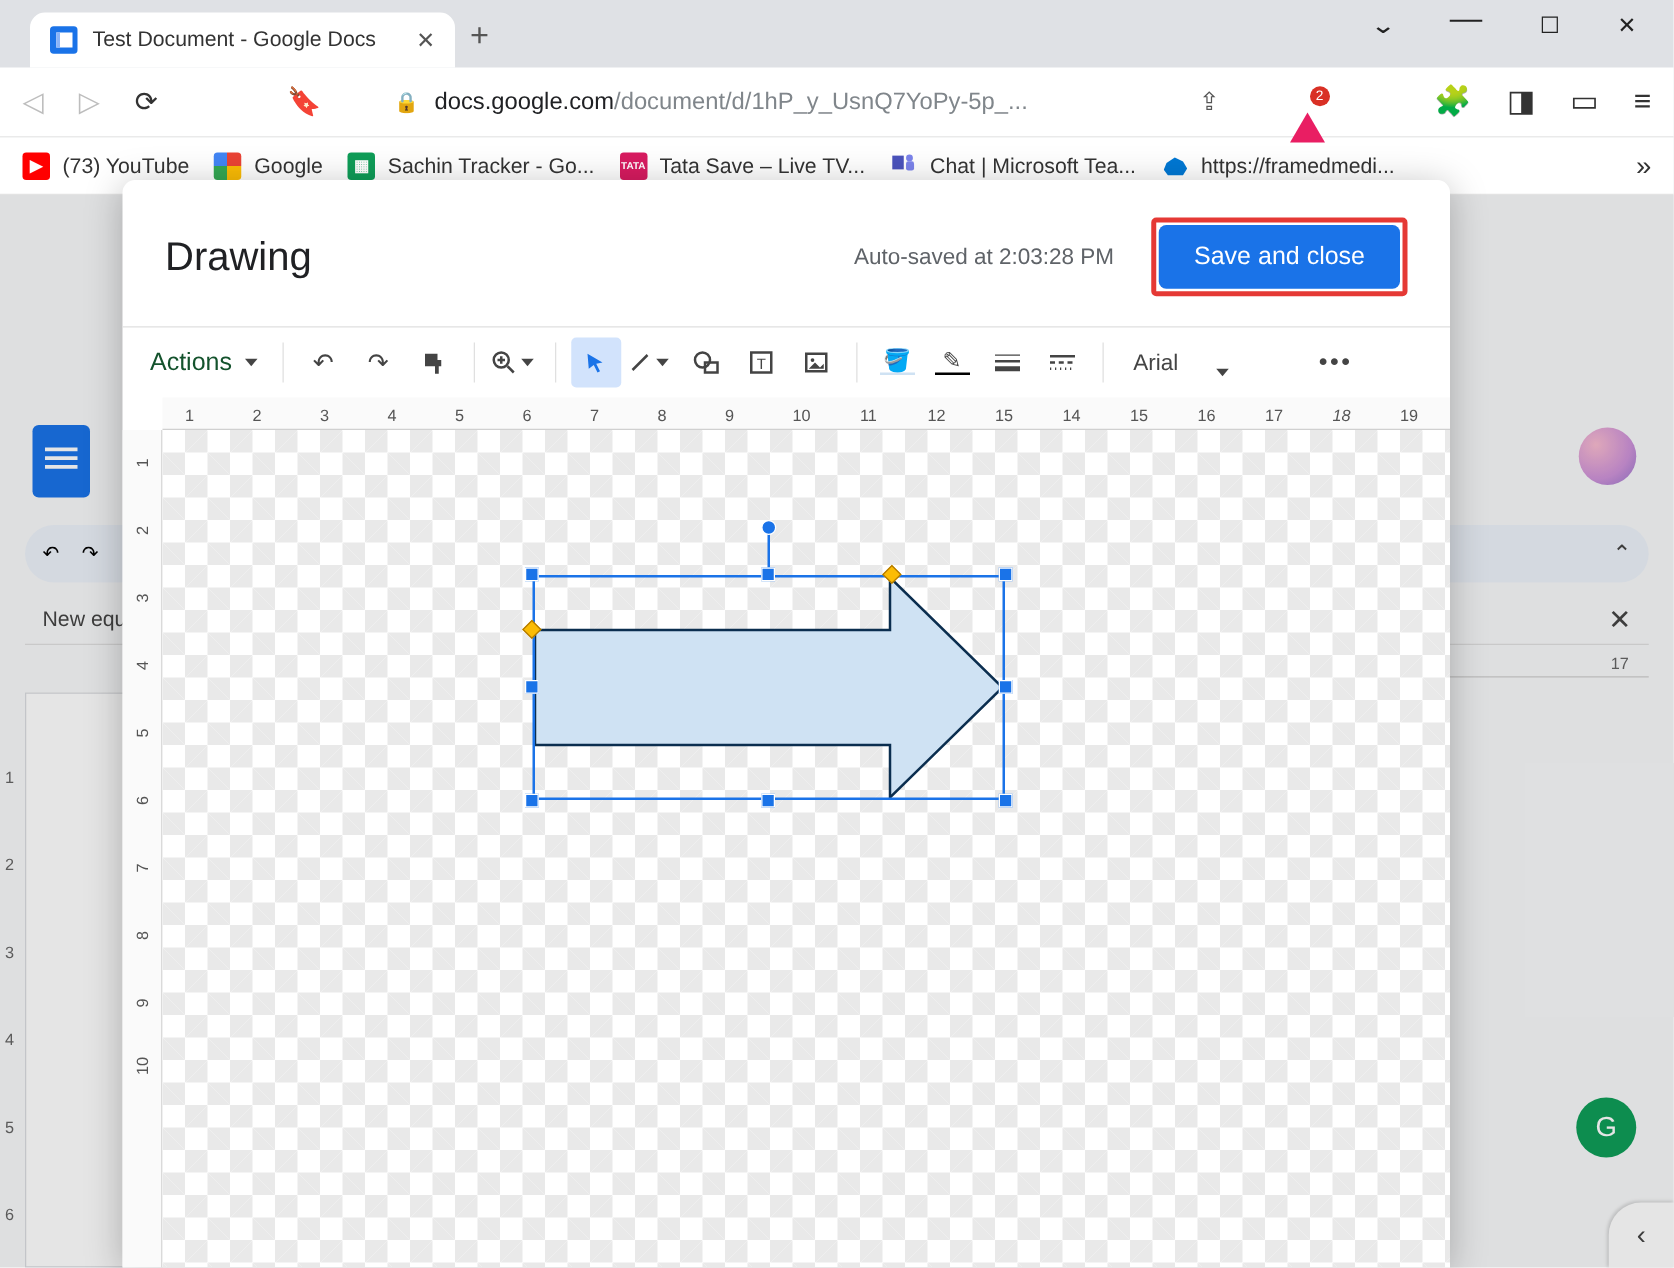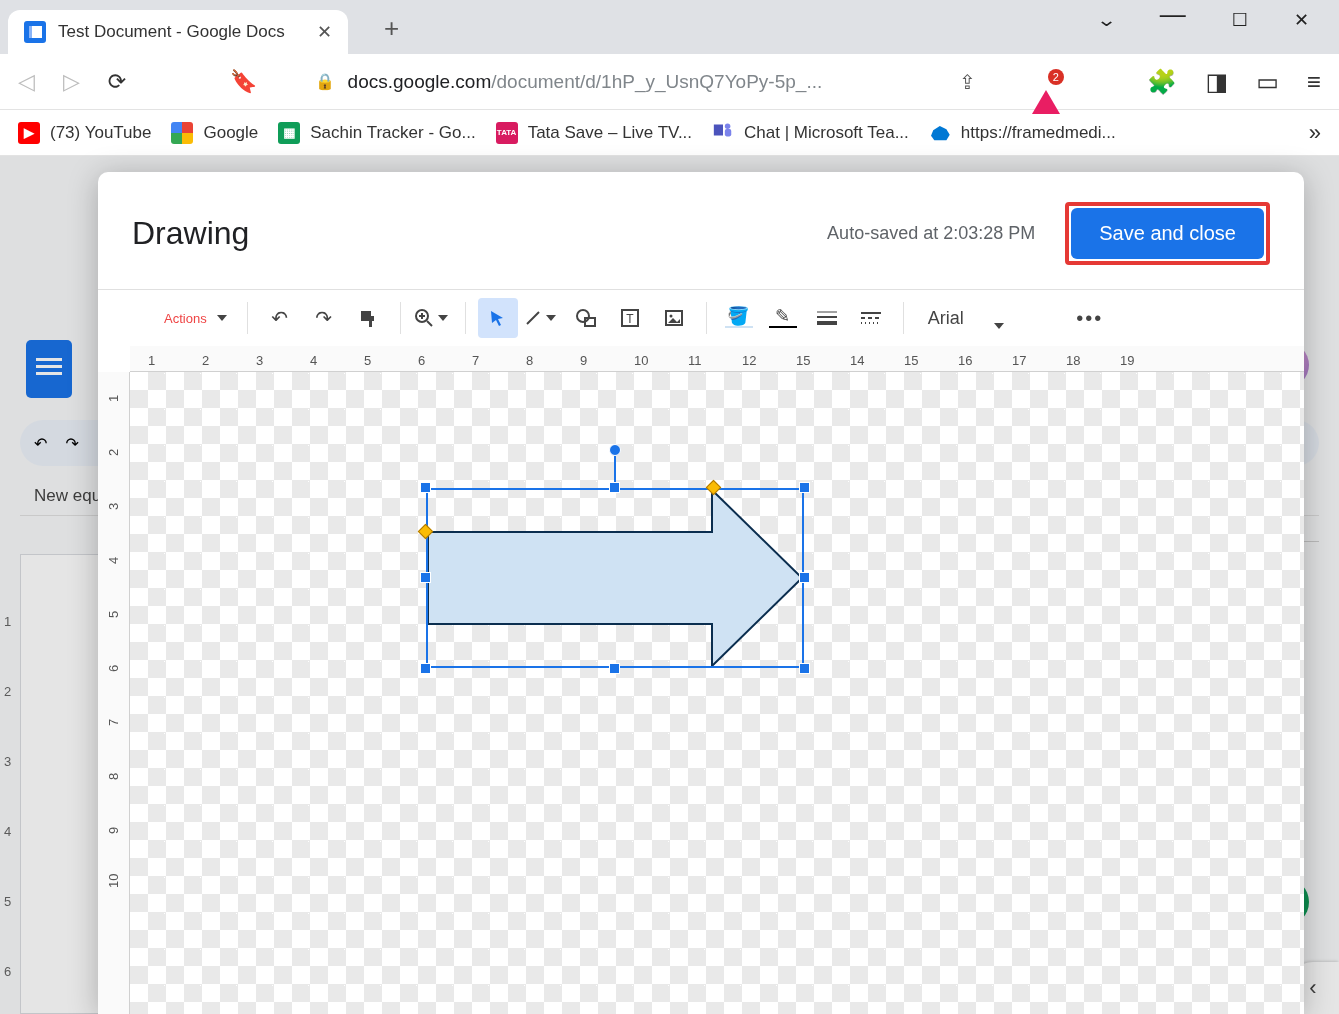--- a/index.html
+++ b/index.html
@@ -1,20 +1,20 @@
 <!DOCTYPE html>
 <html><head>
 <meta charset="utf-8">
 <style>
   * { box-sizing: border-box; margin: 0; padding: 0; font-family: Arial, sans-serif; }
   html, body { width: 1339px; height: 1014px; overflow: hidden; background: #fff; }
 
   
   .browser-chrome { background: #dfe1e5; width: 100%; }
-  .tab-strip { height: 54px; display: flex; align-items: flex-end; padding-left: 8px; position: relative; gap: 24px; }
+  .tab-strip { height: 54px; display: flex; align-items: flex-end; padding-left: 24px; position: relative; }
   .tab {
     display: flex; align-items: center; background: #fff; height: 44px;
     border-radius: 12px 12px 0 0; padding: 0 16px; gap: 12px; min-width: 340px;
   }
   .tab-favicon {
     width: 22px; height: 22px; background: #1a73e8; border-radius: 3px;
     display: flex; align-items: center; justify-content: center;
   }
   .tab-favicon::before {
     content: ""; width: 10px; height: 12px; background: #fff;
@@ -136,21 +136,21 @@
     background: #0f9d58; display: flex; align-items: center; justify-content: center; color: #fff; font-size: 22px;
   }
   .bottom-corner {
     position: absolute; right: 0; bottom: 0; width: 52px; height: 52px; background: #fff;
     border-radius: 26px 0 0 0; box-shadow: -1px -1px 3px rgba(0,0,0,0.15);
     display:flex; align-items:center; justify-content:center; font-size:22px; color:#444;
   }
 
   
   .modal {
-    position: absolute; left: 98px; top: 172px; width: 1206px; bottom: 0;
+    position: absolute; left: 98px; top: 144px; width: 1062px; bottom: 0;
     background: #fff; border-radius: 10px 10px 0 0; box-shadow: 0 4px 30px rgba(0,0,0,0.25);
     display: flex; flex-direction: column; overflow: hidden;
   }
   .modal-header {
     display: flex; align-items: center; padding: 30px 34px 24px;
   }
   .modal-title { font-size: 32px; color: #202124; font-family: "Google Sans", Arial, sans-serif; }
   .modal-status { margin-left: auto; color: #5f6368; font-size: 18px; text-align: center; }
   .save-wrap {
     margin-left: 30px; border: 4px solid #e53935; border-radius: 4px; padding: 2px;
@@ -166,21 +166,21 @@
     display: flex; align-items: center; height: 56px; padding: 0 14px; gap: 4px;
   }
   .dt-sep { width: 1px; height: 32px; background: #e0e0e0; margin: 0 8px; }
   .dt-btn {
     min-width: 40px; height: 40px; border-radius: 4px; display: flex; align-items: center; justify-content: center;
     color: #444; font-size: 20px; cursor: pointer;
   }
   .dt-btn.with-dd { padding-right: 4px; }
   .dt-dd-caret { margin-left: 4px; display:inline-block; width:0; height:0; border-left:5px solid transparent; border-right:5px solid transparent; border-top:6px solid #444; }
   .dt-btn.selected { background: #d2e3fc; }
-  .dt-actions { font-size: 13px; color: #ef4444; padding: 0 8px; display: flex; align-items: center; gap: 6px; cursor: pointer; margin-left: 44px; }
+  .dt-actions { font-size: 20px; color: #14532d; padding: 0 8px; display: flex; align-items: center; gap: 6px; cursor: pointer; }
   .dt-font {
     margin-left: 12px; min-width: 130px; font-size: 18px; color: #444;
     display: flex; align-items: flex-end; gap: 26px; cursor: pointer;
   }
 
   .fill-swatch { width: 28px; height: 20px; display: flex; flex-direction: column; align-items: center; }
   .fill-swatch .bucket { font-size: 18px; line-height: 16px; }
   .fill-swatch .ul { width: 28px; height: 5px; margin-top: 2px; }
 
   .line-weight-svg, .line-dash-svg { width: 24px; height: 18px; }
@@ -482,21 +482,21 @@
         <span class="tick" style="left: 396px;">8</span>
         <span class="tick" style="left: 450px;">9</span>
         <span class="tick" style="left: 504px;">10</span>
         <span class="tick" style="left: 558px;">11</span>
         <span class="tick" style="left: 612px;">12</span>
         <span class="tick" style="left: 666px;">15</span>
         <span class="tick" style="left: 720px;">14</span>
         <span class="tick" style="left: 774px;">15</span>
         <span class="tick" style="left: 828px;">16</span>
         <span class="tick" style="left: 882px;">17</span>
-        <span class="tick" style="left: 936px;">18</span>
+        <span class="tick" style="left: 936px; font-style: italic;">18</span>
         <span class="tick" style="left: 990px;">19</span>
       </div>
     <div class="v-ruler" id="v-ruler">
         <span class="tick" style="top: 30px;">1</span>
         <span class="tick" style="top: 84px;">2</span>
         <span class="tick" style="top: 138px;">3</span>
         <span class="tick" style="top: 192px;">4</span>
         <span class="tick" style="top: 246px;">5</span>
         <span class="tick" style="top: 300px;">6</span>
         <span class="tick" style="top: 354px;">7</span>

